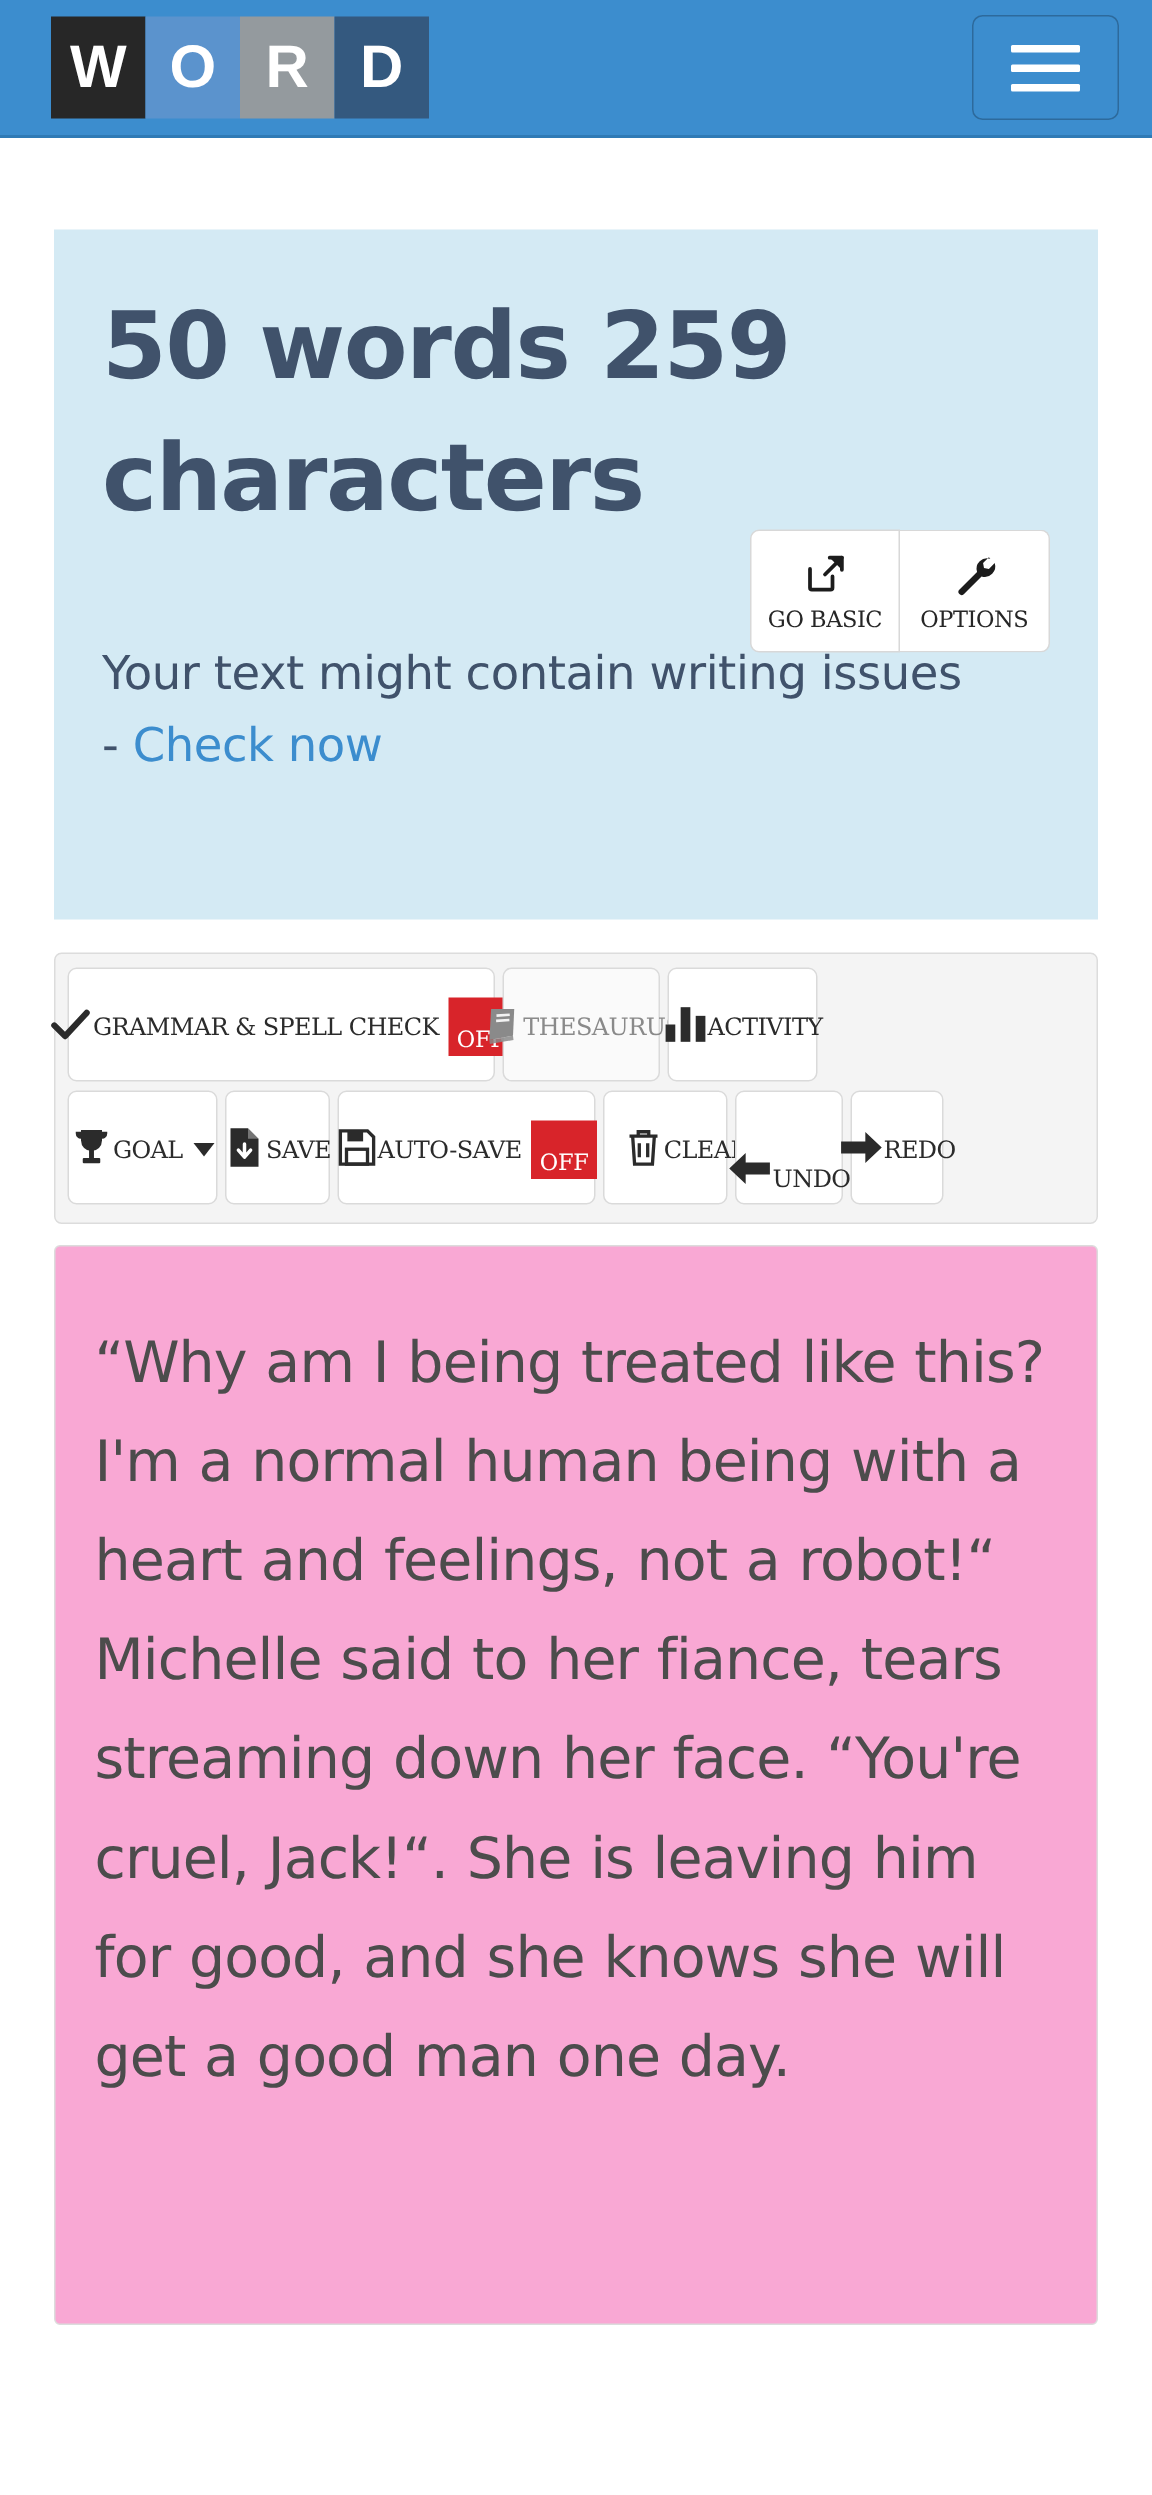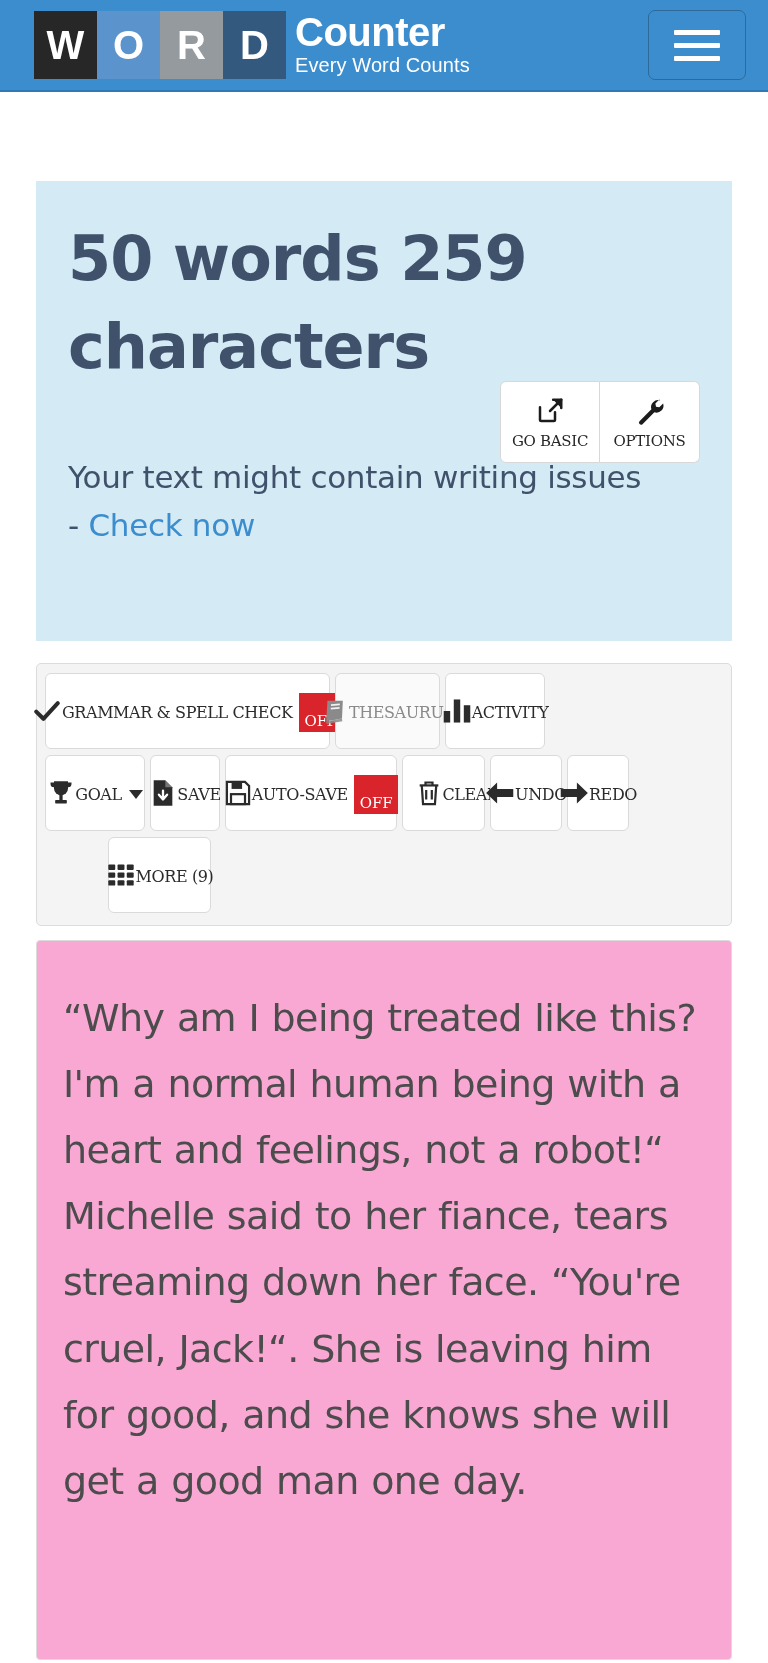--- a/index.html
+++ b/index.html
@@ -86,21 +86,21 @@
     width: 46px;
     height: 5px;
     background: #ffffff;
     border-radius: 1px;
   }
 
   
   .page-wrap { padding: 0 36px; }
 
   .stats-panel {
-    margin-top: 89px;
+    margin-top: 61px;
     background: #d4eaf4;
     padding: 34px 32px 30px 32px;
     min-height: 460px;
     position: relative;
   }
   .stats-heading {
     font-family: "DejaVu Sans", sans-serif;
     font-size: 62px;
     font-weight: bold;
     color: #40526b;
@@ -212,21 +212,21 @@
   }
 
   .b-grammar { width: 285px; }
   .b-thesaurus { width: 105px; }
   .b-case { width: 92px; }
   .b-activity { width: 100px; margin-right: 0; }
   .b-save { width: 70px; }
   .b-goal { width: 100px; }
   .b-autosave { width: 172px; }
   .b-clear { width: 83px; padding-left: 37px; }
-  .b-undo { width: 72px; }
+  .b-undo { width: 72px; align-items: flex-end; }
   .b-redo { width: 62px; margin-right: 0; justify-content: center; }
   .b-more { width: 103px; margin-left: 63px; }
 
   
   .text-area {
     margin-top: 14px;
     background: #f9a8d4;
     border: 1px solid #dcdcdc;
     border-radius: 4px;
     padding: 44px 26px 20px 26px;
@@ -247,24 +247,20 @@
 <body>
 
 <div class="site-header">
   <div class="brand">
     <div class="logo-tiles">
       <div class="tile tile-w">W</div>
       <div class="tile tile-o">O</div>
       <div class="tile tile-r">R</div>
       <div class="tile tile-d">D</div>
     </div>
-    <div class="brand-words">
-      <div class="brand-main">Counter</div>
-      <div class="brand-sub">Every Word Counts</div>
-    </div>
   </div>
   <div class="menu-toggle">
     <div class="menu-bar"></div>
     <div class="menu-bar"></div>
     <div class="menu-bar"></div>
   </div>
 </div>
 
 <div class="page-wrap">
 
@@ -404,38 +400,20 @@
       <div class="tbtn b-redo">
         <span class="ic">
           <svg width="30" height="26" viewBox="0 0 26 22" fill="#2b2b2b">
             <path d="M15.5 2L25 11l-9.5 9v-5.6h-14v-6.8h14V2z"></path>
           </svg>
         </span>
         <span class="lbl">REDO</span>
       </div>
     </div>
 
-    <div class="trow">
-      <div class="tbtn b-more">
-        <span class="ic">
-          <svg width="30" height="28" viewBox="0 0 26 24" fill="#2b2b2b">
-            <rect x="2" y="3" width="6" height="4.6" rx="0.8"></rect>
-            <rect x="10" y="3" width="6" height="4.6" rx="0.8"></rect>
-            <rect x="18" y="3" width="6" height="4.6" rx="0.8"></rect>
-            <rect x="2" y="9.8" width="6" height="4.6" rx="0.8"></rect>
-            <rect x="10" y="9.8" width="6" height="4.6" rx="0.8"></rect>
-            <rect x="18" y="9.8" width="6" height="4.6" rx="0.8"></rect>
-            <rect x="2" y="16.6" width="6" height="4.6" rx="0.8"></rect>
-            <rect x="10" y="16.6" width="6" height="4.6" rx="0.8"></rect>
-            <rect x="18" y="16.6" width="6" height="4.6" rx="0.8"></rect>
-          </svg>
-        </span>
-        <span class="lbl">MORE (9)</span>
-      </div>
-    </div>
 
   </div>
 
   <div class="text-area">
     <div class="text-body">“Why am I being treated like this? I'm a normal human being with a heart and feelings, not a robot!“ Michelle said to her fiance, tears streaming down her face. “You're cruel, Jack!“. She is leaving him for good, and she knows she will get a good man one day.</div>
   </div>
 
 </div>
 
 </body></html>

